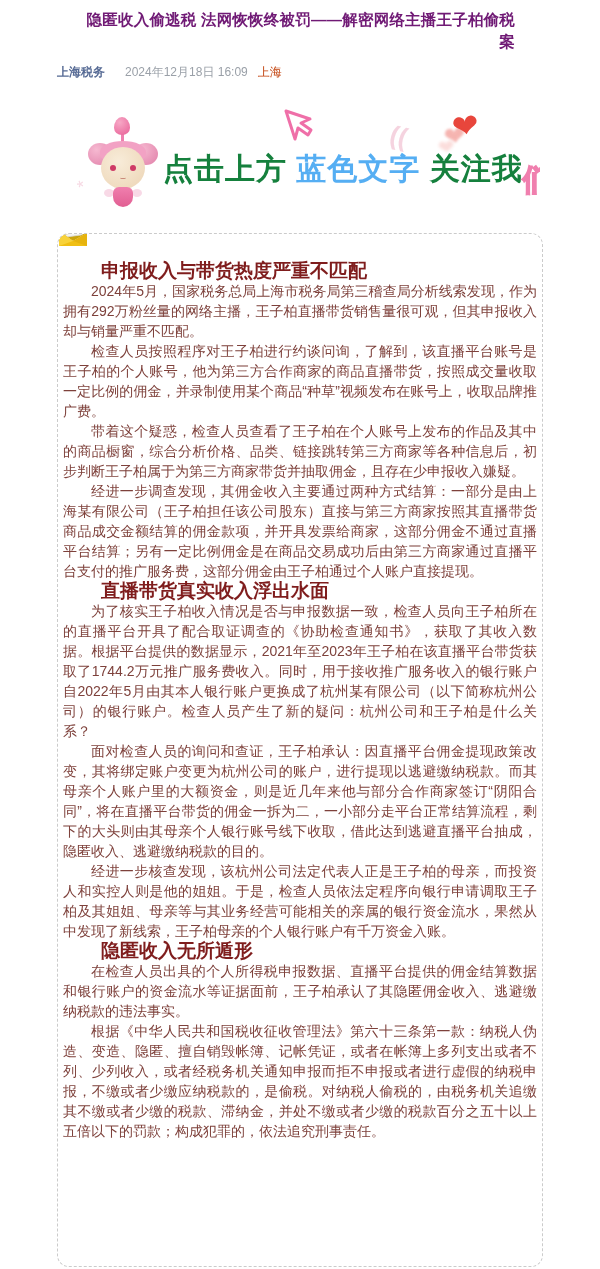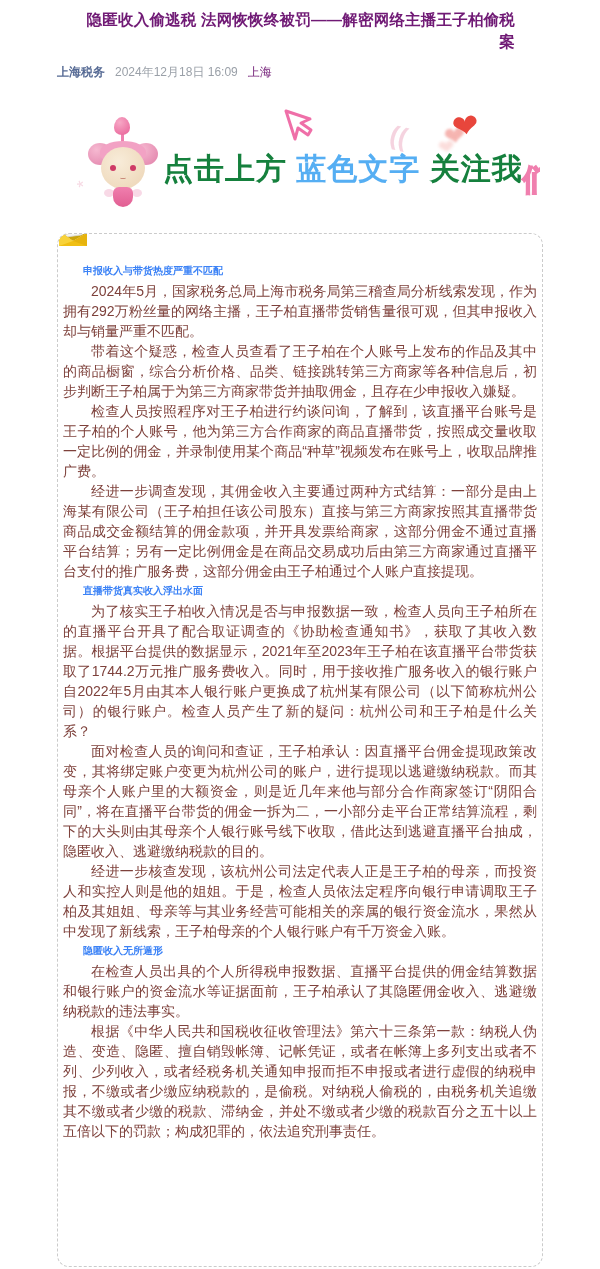--- a/index.html
+++ b/index.html
@@ -4,22 +4,22 @@
 <style>
   * { margin:0; padding:0; box-sizing:border-box; }
   html,body { background:#ffffff; }
   body { font-family:"Liberation Sans","DejaVu Sans",sans-serif; }
   .page { position:relative; width:600px; height:1269px; margin:0 auto; background:#fff; overflow:hidden; padding-top:9px; }
 
   
   .title { margin:0 85px; font-size:15.5px; font-weight:bold; color:#701a75; line-height:1.45; letter-spacing:.2px;text-align:right; }
   .byline { margin:11px 57px 0; font-size:12px; line-height:1.2; display:flex; align-items:center; }
   .account { color:#576b95; font-weight:bold; cursor:pointer; }
-  .date { color:#9aa0a8; margin-left:10px; }
-  .loc  { color:#701a75; margin-left:10px; }
+  .date { color:#9aa0a8; margin-left:20px; }
+  .loc  { color:#c2410c; margin-left:10px; }
 
   
   .banner-top { position:relative; margin:26px 60px 0; height:112px; background:#fff; overflow:hidden; cursor:pointer; }
   .mascot { position:absolute; left:26px; top:12px; width:74px; height:96px; }
   .antenna { position:absolute; left:35px; top:14px; width:3px; height:14px; background:#ef7fae; }
   .antenna-ball { position:absolute; left:28px; top:0px; width:16px; height:18px; background:radial-gradient(circle at 35% 30%,#f7a8c6,#e85f96); border-radius:50% 50% 50% 50%/60% 60% 40% 40%; }
   .bun { position:absolute; top:26px; width:24px; height:22px; background:radial-gradient(circle at 35% 30%,#f6b9d1,#e07fa8); border-radius:50%; }
   .bun.l { left:2px; } .bun.r { right:2px; }
   .bangs { position:absolute; left:14px; top:24px; width:46px; height:22px; background:#f2a2c4; border-radius:50% 50% 40% 40%; }
   .face { position:absolute; left:15px; top:30px; width:44px; height:42px; background:radial-gradient(circle at 40% 35%,#f8ecd9,#ecd4b4); border-radius:50%; }
@@ -40,21 +40,21 @@
   .heart.t2 { left:-8px; top:14px; font-size:26px; opacity:.4; filter:blur(1px); }
   .heart.t3 { left:-14px; top:28px; font-size:20px; opacity:.18; filter:blur(1.5px); }
   .deco-paren { position:absolute; left:330px; top:16px; color:#f3c9d8; font-size:26px; font-weight:bold; transform:rotate(14deg); opacity:.8; }
   .deco-paren2 { position:absolute; left:18px; top:72px; color:#f3c9d8; font-size:18px; transform:rotate(-20deg); opacity:.7; }
 
   
   .article-box { position:relative; margin:16px 57px 0; height:1034px; border:1px dashed #cbcbcb; border-radius:12px; padding:27px 5px 12px; overflow:hidden; }
   .note-icon { position:absolute; top:-15px; left:-2px; }
   .article-body { font-size:14px; line-height:20px; color:#7e413b; text-align:justify; }
   .article-body p { text-indent:2em; }
-  .article-body h3 { text-indent:2em; font-size:10px; font-weight:bold; color:#3b82f6; }
+  .article-body h3 { text-indent:2em; font-size:19px; font-weight:bold; color:#7f1d1d; }
 
   
   .banner-bottom { position:relative; margin:12px 57px 0; height:70px; border-radius:4px; cursor:pointer;
     background:
       radial-gradient(60px 22px at 20% 30%, rgba(255,255,255,.9), rgba(255,255,255,0) 70%),
       radial-gradient(80px 26px at 70% 20%, rgba(255,255,255,.8), rgba(255,255,255,0) 70%),
       linear-gradient(180deg,#e9f1f8 0%, #cddfee 100%);
     display:flex; align-items:flex-start; overflow:hidden; }
   .bb-brand { font-family:"DejaVu Serif","Liberation Serif",serif; font-weight:bold; color:#1d3a70; font-size:27px; letter-spacing:4px; margin:3px 0 0 55px; }
   .bb-caption { color:#c0281e; font-weight:bold; font-size:17px; letter-spacing:1.5px; margin:7px 0 0 72px; font-family:"DejaVu Serif","Liberation Serif",serif; }
@@ -115,22 +115,22 @@
       <rect x="9" y="4" width="17" height="13" rx="1.5" fill="#f4f4f2" stroke="#d8d8d4" stroke-width="0.8" transform="rotate(-8 17 10)"></rect>
       <line x1="12" y1="7" x2="24" y2="5.5" stroke="#b9c2cc" stroke-width="1.4"></line>
       <line x1="12.5" y1="10" x2="24.5" y2="8.5" stroke="#c9d1da" stroke-width="1.2"></line>
       <polygon points="3,12 17,22 31,14 31,27 3,27" fill="#f0bf14"></polygon>
       <polygon points="3,12 17,22 3,27" fill="#f8d23a"></polygon>
       <polygon points="31,14 17,22 31,27" fill="#e6b30e"></polygon>
     </svg>
     <div class="article-body">
         <h3>申报收入与带货热度严重不匹配</h3>
         <p>2024年5月，国家税务总局上海市税务局第三稽查局分析线索发现，作为拥有292万粉丝量的网络主播，王子柏直播带货销售量很可观，但其申报收入却与销量严重不匹配。</p>
+        <p>检查人员按照程序对王子柏进行约谈问询，了解到，该直播平台账号是王子柏的个人账号，他为第三方合作商家的商品直播带货，按照成交量收取一定比例的佣金，并录制使用某个商品“种草”视频发布在账号上，收取品牌推广费。</p>
         <p>带着这个疑惑，检查人员查看了王子柏在个人账号上发布的作品及其中的商品橱窗，综合分析价格、品类、链接跳转第三方商家等各种信息后，初步判断王子柏属于为第三方商家带货并抽取佣金，且存在少申报收入嫌疑。</p>
-        <p>检查人员按照程序对王子柏进行约谈问询，了解到，该直播平台账号是王子柏的个人账号，他为第三方合作商家的商品直播带货，按照成交量收取一定比例的佣金，并录制使用某个商品“种草”视频发布在账号上，收取品牌推广费。</p>
         <p>经进一步调查发现，其佣金收入主要通过两种方式结算：一部分是由上海某有限公司（王子柏担任该公司股东）直接与第三方商家按照其直播带货商品成交金额结算的佣金款项，并开具发票给商家，这部分佣金不通过直播平台结算；另有一定比例佣金是在商品交易成功后由第三方商家通过直播平台支付的推广服务费，这部分佣金由王子柏通过个人账户直接提现。</p>
         <h3>直播带货真实收入浮出水面</h3>
         <p>为了核实王子柏收入情况是否与申报数据一致，检查人员向王子柏所在的直播平台开具了配合取证调查的《协助检查通知书》，获取了其收入数据。根据平台提供的数据显示，2021年至2023年王子柏在该直播平台带货获取了1744.2万元推广服务费收入。同时，用于接收推广服务收入的银行账户自2022年5月由其本人银行账户更换成了杭州某有限公司（以下简称杭州公司）的银行账户。检查人员产生了新的疑问：杭州公司和王子柏是什么关系？</p>
         <p>面对检查人员的询问和查证，王子柏承认：因直播平台佣金提现政策改变，其将绑定账户变更为杭州公司的账户，进行提现以逃避缴纳税款。而其母亲个人账户里的大额资金，则是近几年来他与部分合作商家签订“阴阳合同”，将在直播平台带货的佣金一拆为二，一小部分走平台正常结算流程，剩下的大头则由其母亲个人银行账号线下收取，借此达到逃避直播平台抽成，隐匿收入、逃避缴纳税款的目的。</p>
         <p>经进一步核查发现，该杭州公司法定代表人正是王子柏的母亲，而投资人和实控人则是他的姐姐。于是，检查人员依法定程序向银行申请调取王子柏及其姐姐、母亲等与其业务经营可能相关的亲属的银行资金流水，果然从中发现了新线索，王子柏母亲的个人银行账户有千万资金入账。</p>
         <h3>隐匿收入无所遁形</h3>
         <p>在检查人员出具的个人所得税申报数据、直播平台提供的佣金结算数据和银行账户的资金流水等证据面前，王子柏承认了其隐匿佣金收入、逃避缴纳税款的违法事实。</p>
         <p>根据《中华人民共和国税收征收管理法》第六十三条第一款：纳税人伪造、变造、隐匿、擅自销毁帐簿、记帐凭证，或者在帐簿上多列支出或者不列、少列收入，或者经税务机关通知申报而拒不申报或者进行虚假的纳税申报，不缴或者少缴应纳税款的，是偷税。对纳税人偷税的，由税务机关追缴其不缴或者少缴的税款、滞纳金，并处不缴或者少缴的税款百分之五十以上五倍以下的罚款；构成犯罪的，依法追究刑事责任。</p>
       </div>
   </div>

